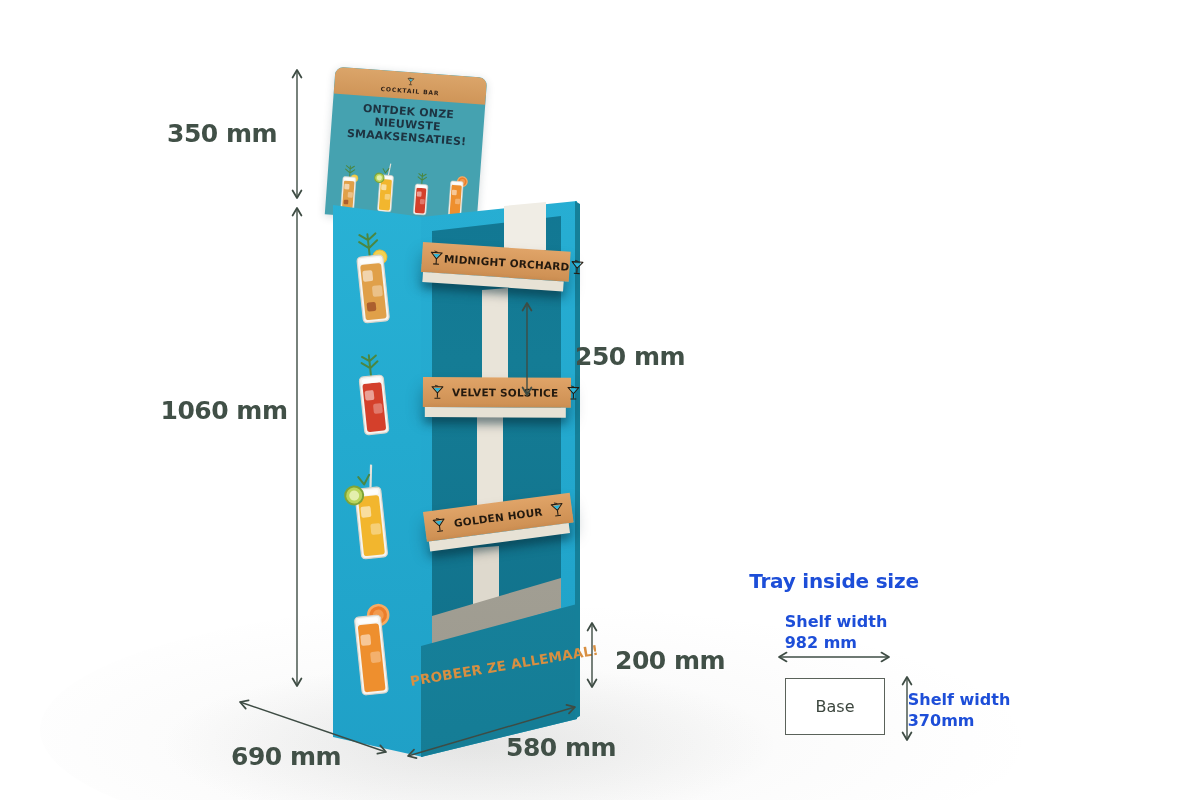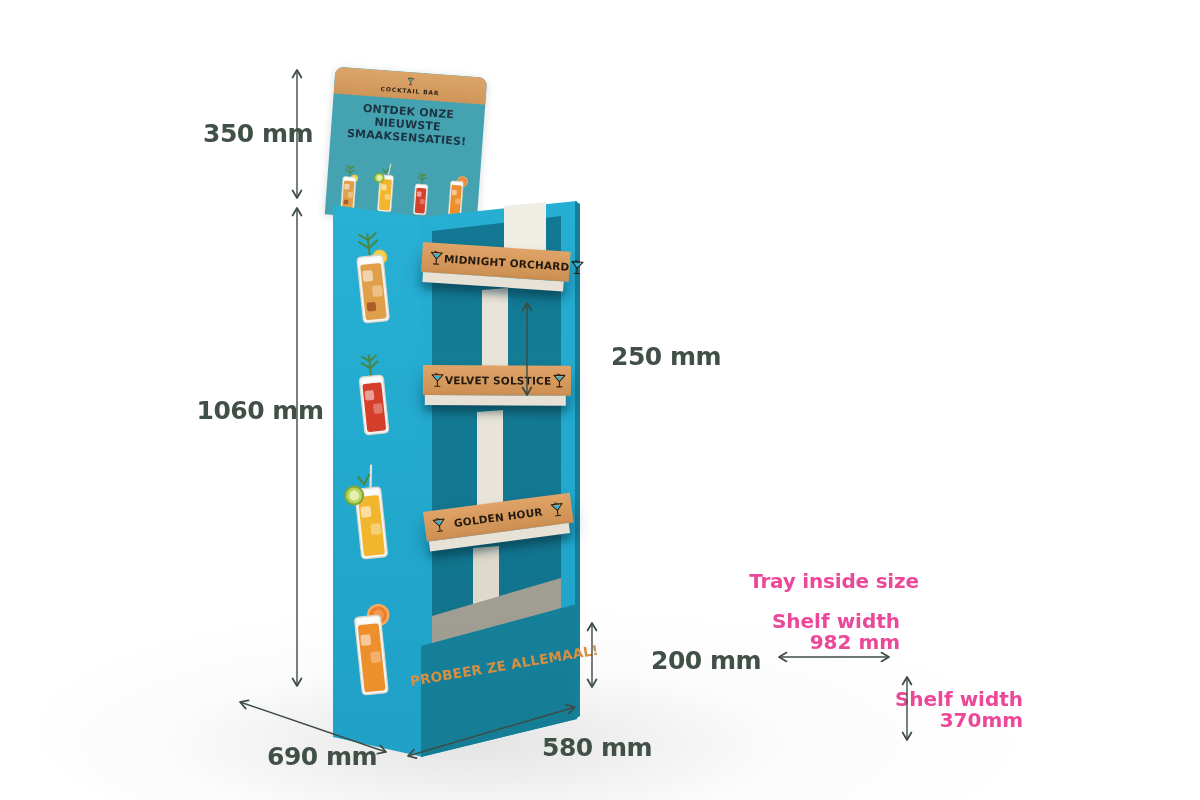--- a/index.html
+++ b/index.html
@@ -44,47 +44,47 @@
   #right-edge{clip-path:polygon(575px 201px,580px 204px,580px 716px,575px 719px);background:#158099;z-index:8;}
 
   
   .banner{position:absolute;left:423px;width:148px;height:30px;
           background:linear-gradient(180deg,#e0a468,#cd8f52);
           display:flex;align-items:center;justify-content:space-between;padding:0 7px;box-sizing:border-box;
           box-shadow:0 12px 16px rgba(5,40,52,.38);z-index:8;transform-origin:left top;}
   .banner::after{content:"";position:absolute;left:2px;right:5px;top:100%;height:10px;
                  background:#e7e2d5;box-shadow:0 6px 8px rgba(5,40,52,.42);}
   #banner-1{top:242px;transform:rotate(3.8deg);}
-  #banner-2{top:365px;transform:rotate(0.3deg);}
+  #banner-2{top:377px;transform:rotate(0.3deg);gap:7px;}
   #banner-3{top:512px;transform:rotate(-7.5deg);}
   .banner-label{flex:1;text-align:center;font-size:10.5px;font-weight:700;color:#241a0f;
                 letter-spacing:.02em;white-space:nowrap;}
   .banner-icon{width:15px;height:17px;flex:0 0 auto;}
 
   
   #footer-text{position:absolute;left:409px;top:659px;width:170px;text-align:center;
                transform:rotate(-9.5deg);font-size:13.5px;font-weight:800;color:#d88f41;
                letter-spacing:.02em;white-space:nowrap;z-index:9;}
 
   
   .side-glass{position:absolute;z-index:5;transform:rotate(-6deg);}
   #side-glass-1{left:346px;top:230px;width:52px;height:96px;}
   #side-glass-2{left:349px;top:352px;width:48px;height:86px;}
   #side-glass-3{left:343px;top:462px;width:54px;height:100px;}
   #side-glass-4{left:345px;top:586px;width:52px;height:112px;}
 
   
   #dims-svg{position:absolute;inset:0;z-index:20;pointer-events:none;}
   .dim{position:absolute;transform:translate(-50%,-50%);font-size:25px;font-weight:600;
-       color:#415047;letter-spacing:-.02em;white-space:nowrap;z-index:21;margin-left:36px;}
-
-  
-  .tray-text{position:absolute;transform:translate(-50%,-50%);color:#ec4899;white-space:nowrap;z-index:15;}
+       color:#415047;letter-spacing:-.02em;white-space:nowrap;z-index:21;}
+
+  
+  .tray-text{position:absolute;transform:translate(-50%,-50%);color:#1d4ed8;white-space:nowrap;z-index:15;}
   #tray-title{font-size:20px;font-weight:600;letter-spacing:-.01em;}
-  .tray-sub{font-size:20px;font-weight:600;text-align:right;line-height:21px;}
+  .tray-sub{font-size:16px;font-weight:600;text-align:left;line-height:21px;}
   #base-box{position:absolute;left:785px;top:678px;width:100px;height:57px;border:1.6px solid #5a625a;
             background:#ffffff;display:flex;align-items:center;justify-content:center;z-index:15;box-sizing:border-box;}
   #base-box span{font-size:16px;font-weight:500;color:#3c463e;}
 </style>
 </head>
 <body>
 
 <div id="stage">
 
   <svg width="0" height="0" style="position:absolute">
@@ -243,18 +243,21 @@
   <div class="dim" style="left:630px;top:356px">250 mm</div>
   <div class="dim" style="left:670px;top:660px">200 mm</div>
   <div class="dim" style="left:286px;top:756px">690 mm</div>
   <div class="dim" style="left:561px;top:747px">580 mm</div>
 
   <div class="tray-text" id="tray-title" style="left:834px;top:581px">Tray inside size</div>
   <div class="tray-text tray-sub" style="left:836px;top:632px">
     <div>Shelf width</div>
     <div>982 mm</div>
   </div>
+  <div id="base-box">
+    <span>Base</span>
+  </div>
   <div class="tray-text tray-sub" style="left:959px;top:710px">
     <div>Shelf width</div>
     <div>370mm</div>
   </div>
 
 </div>
 
 </body></html>

